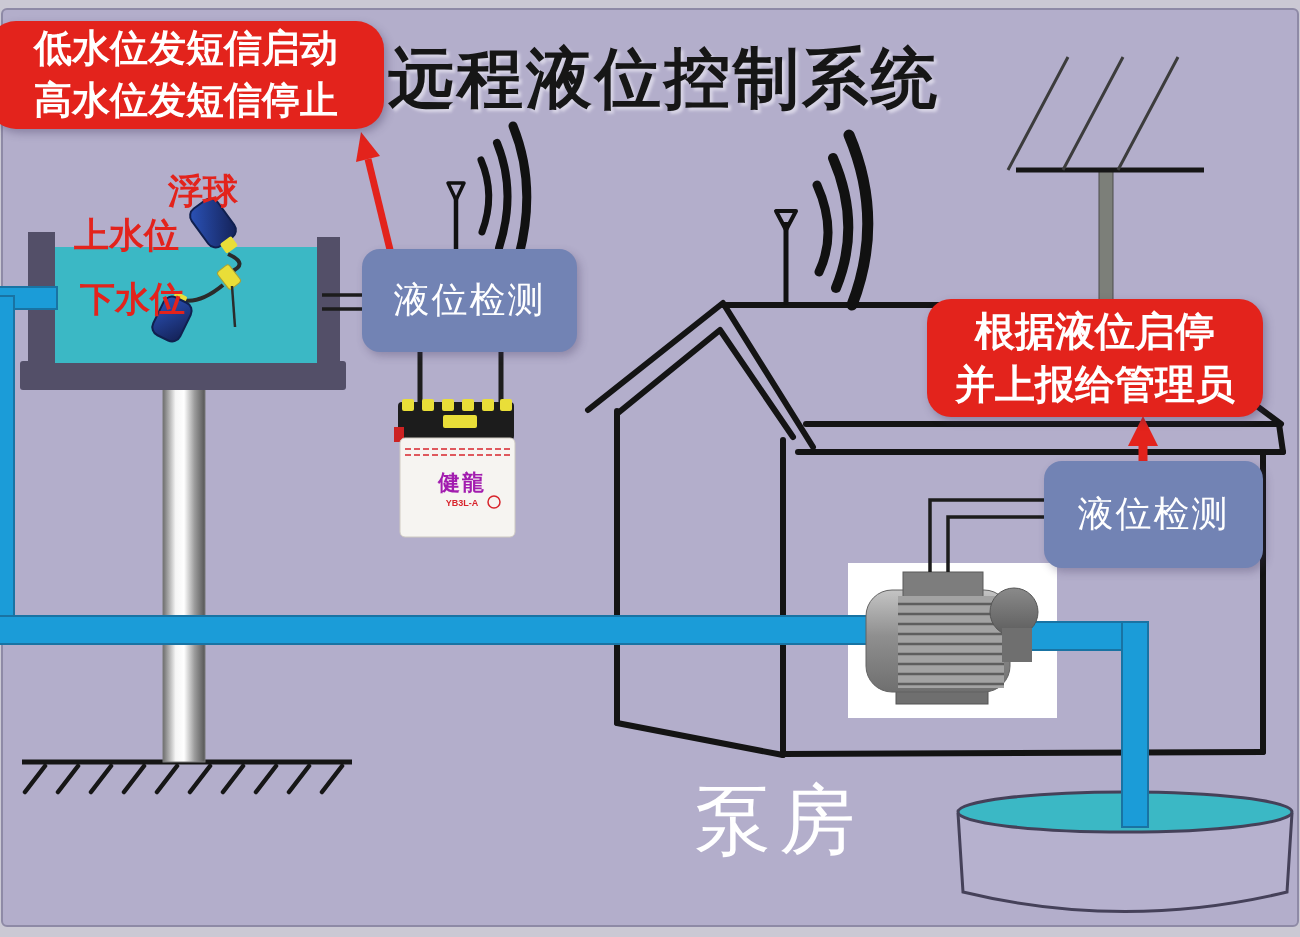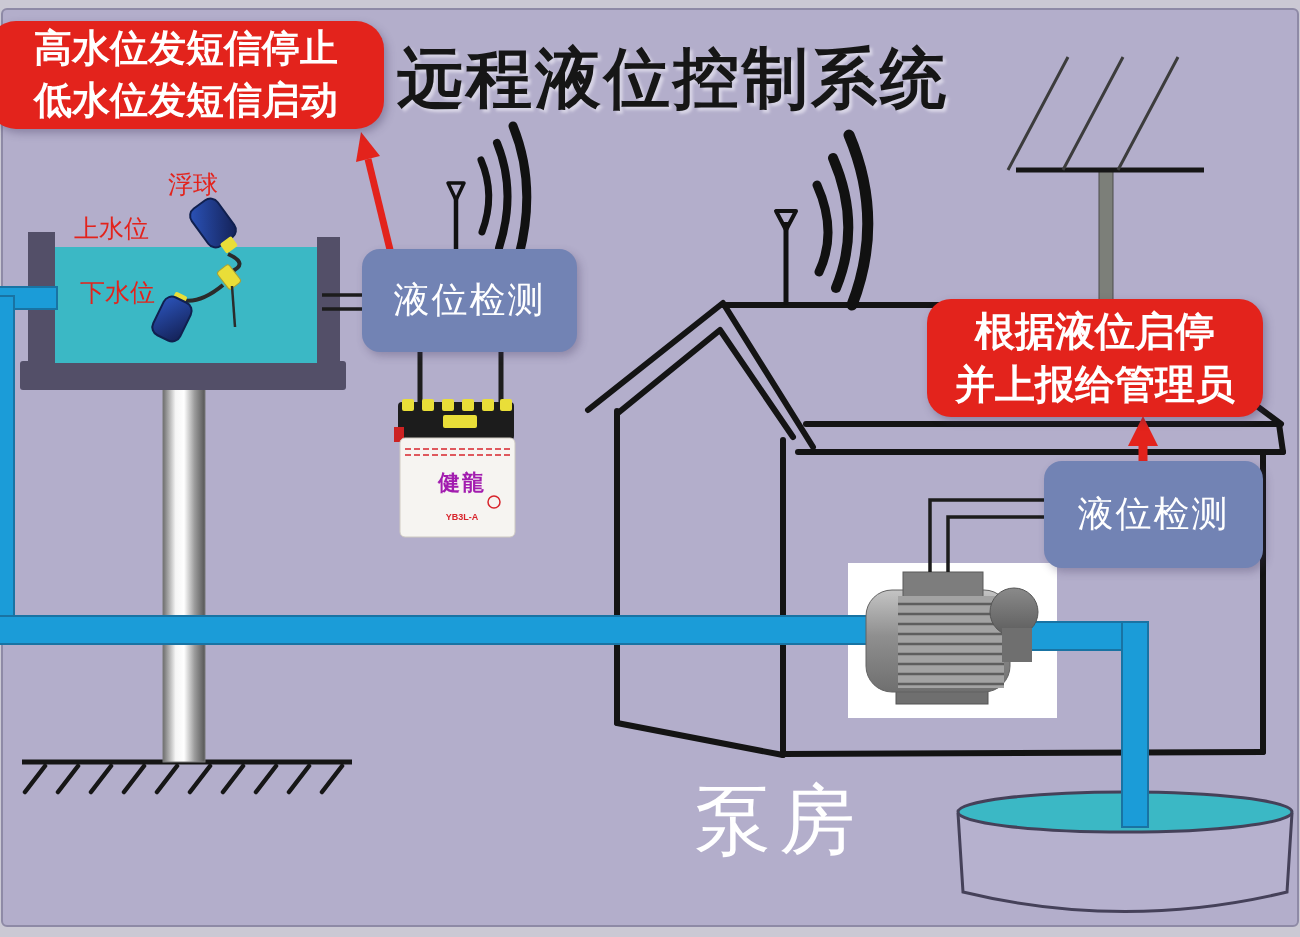--- a/index.html
+++ b/index.html
@@ -17,21 +17,21 @@
   .batwire{fill:none;stroke:#1d1d1d;stroke-width:5;stroke-linecap:round;}
   .pipe{fill:var(--c-pipe);stroke:#1973a3;stroke-width:2;}
   .arc{fill:none;stroke:#111;stroke-linecap:round;}
   .ov{position:absolute;box-sizing:border-box;}
   .bubble{background:var(--c-red);color:#fff;display:flex;flex-direction:column;
           justify-content:center;align-items:center;text-align:center;
           box-shadow:3px 4px 8px rgba(60,50,90,.35);font-weight:600;}
   .bluebox{background:var(--c-box);color:#fff;display:flex;justify-content:center;
            align-items:center;border-radius:18px;font-size:36px;font-weight:500;
            box-shadow:3px 4px 8px rgba(60,50,90,.3);letter-spacing:2px;}
-  .redlbl{color:var(--c-red);font-size:25px;font-weight:400;white-space:nowrap;}
+  .redlbl{color:var(--c-red);font-size:35px;font-weight:700;white-space:nowrap;}
   .whitelbl{color:#fff;white-space:nowrap;}
   .title{color:var(--c-black);font-size:66px;font-weight:600;letter-spacing:3px;
          white-space:nowrap;text-shadow:3px 3px 3px #d8d5e6;}
   .bat-brand{color:#a21caf;font-size:22px;font-weight:800;letter-spacing:2px;text-align:center;}
   .bat-model{color:#d8242c;font-size:9px;font-weight:700;text-align:center;}
 </style>
 </head>
 <body>
 
 <div class="stage">
@@ -180,38 +180,38 @@
     <line x1="392" y1="258" x2="368" y2="159" stroke="var(--c-red)" stroke-width="7"></line>
     <polygon points="361,132 380,156 356,162" fill="var(--c-red)"></polygon>
   </g>
   <g>
     <line x1="1143" y1="468" x2="1143" y2="444" stroke="var(--c-red)" stroke-width="9"></line>
     <polygon points="1143,416 1158,446 1128,446" fill="var(--c-red)"></polygon>
   </g>
 </svg>
 
 <div class="ov bubble" style="left:-12px;top:21px;width:396px;height:108px;border-radius:28px;font-size:38px;line-height:1.36;">
+  <div>低水位发短信启动</div>
   <div>高水位发短信停止</div>
-  <div>低水位发短信启动</div>
 </div>
 
-<div class="ov title" style="left:397px;top:34px;">远程液位控制系统</div>
+<div class="ov title" style="left:388px;top:34px;">远程液位控制系统</div>
 
 <div class="ov bluebox" style="left:362px;top:249px;width:215px;height:103px;">液位检测</div>
 
 <div class="ov bubble" style="left:927px;top:299px;width:336px;height:118px;border-radius:24px;font-size:40px;line-height:1.33;">
   <div>根据液位启停</div>
   <div>并上报给管理员</div>
 </div>
 
 <div class="ov bluebox" style="left:1044px;top:461px;width:219px;height:107px;">液位检测</div>
 
 <div class="ov redlbl" style="left:168px;top:168px;">浮球</div>
 <div class="ov redlbl" style="left:74px;top:212px;">上水位</div>
 <div class="ov redlbl" style="left:80px;top:276px;">下水位</div>
 
 <div class="ov whitelbl" style="left:695px;top:770px;font-size:76px;font-weight:500;letter-spacing:8px;">泵房</div>
 
 
 <div class="ov bat-brand" style="left:414px;top:468px;width:96px;">健龍</div>
-<div class="ov bat-model" style="left:412px;top:512px;width:100px;">YB3L-A</div>
+<div class="ov bat-model" style="left:412px;top:498px;width:100px;">YB3L-A</div>
 
 </div>
 
 </body></html>

